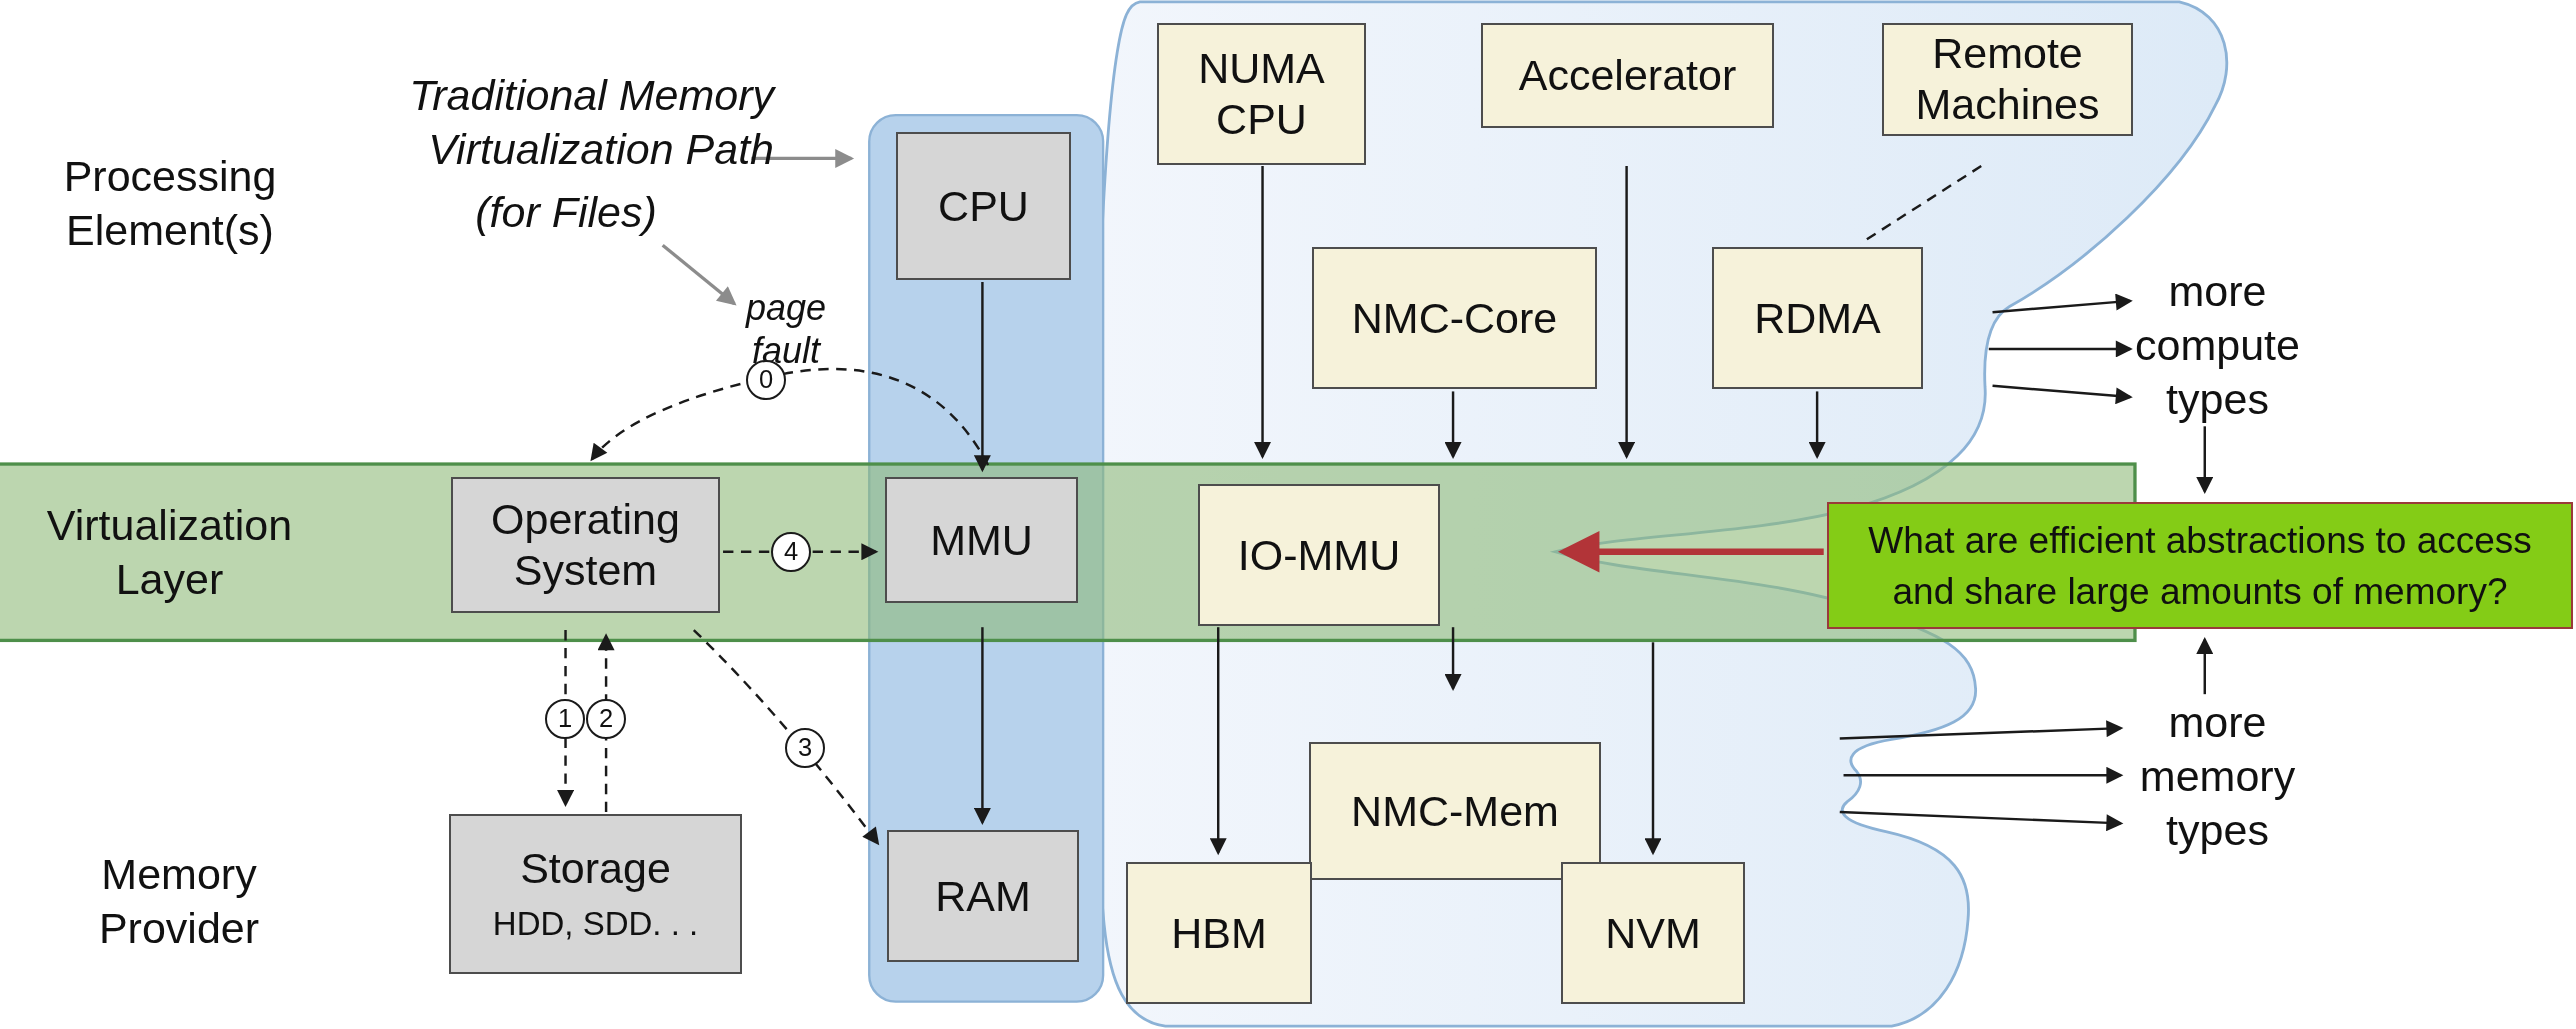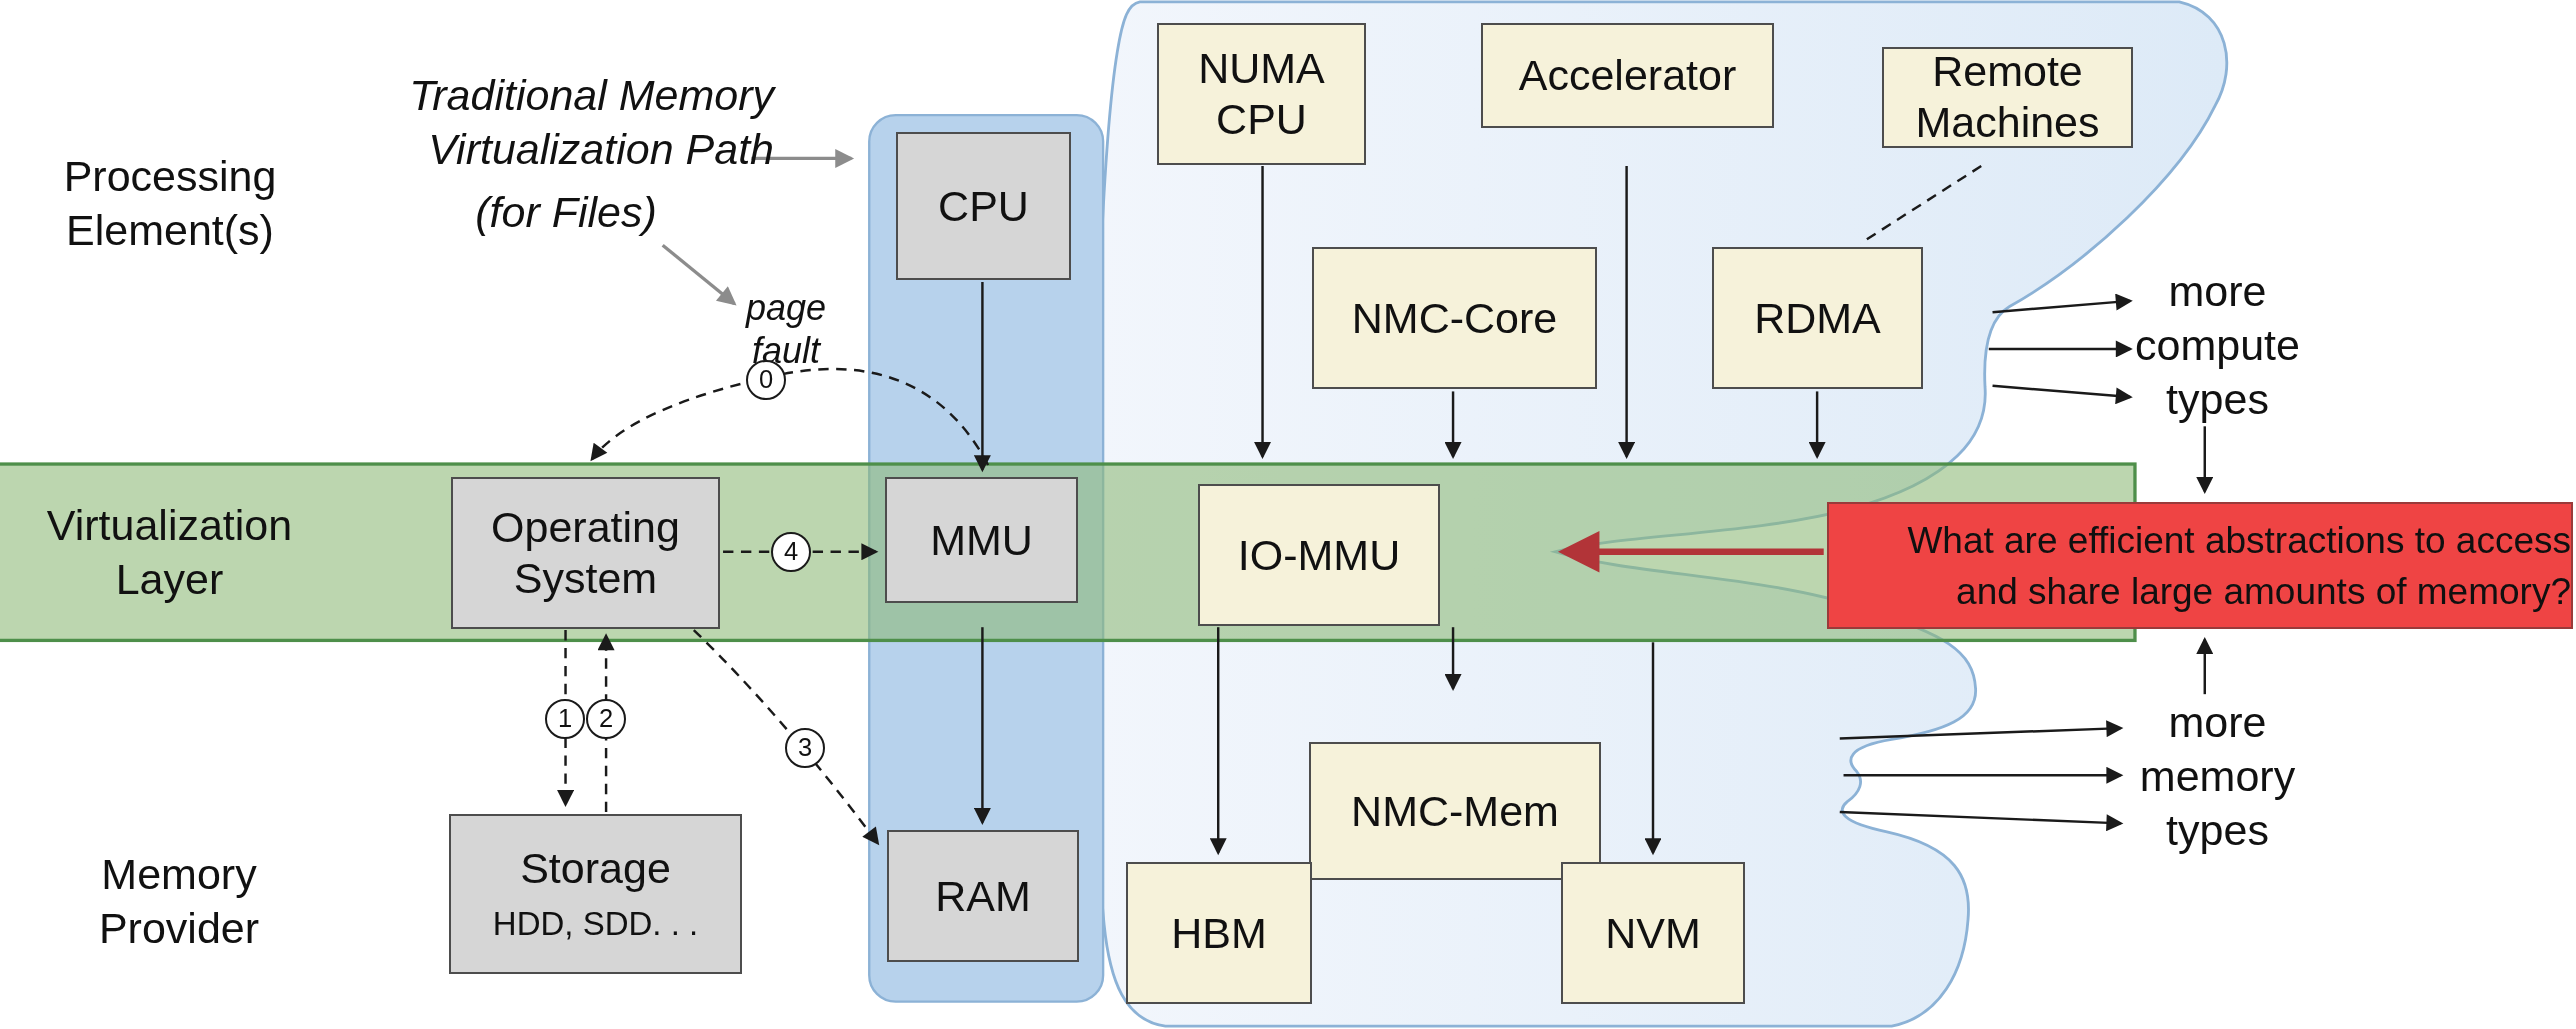--- a/index.html
+++ b/index.html
@@ -15,22 +15,22 @@
     font-size:43px;line-height:51px;background:#d6d6d6;
   }
   .gray{background:#d6d6d6;}
   .cream{background:#f6f2da;}
   .lbl{position:absolute;text-align:center;font-size:43px;line-height:54px;}
   .lbl span{display:block;}
   .it{font-style:italic;}
   .small{font-size:36px;line-height:43px;}
   .sub{font-size:33px;line-height:42px;margin-top:9px;}
   .qbox{
-    position:absolute;display:flex;flex-direction:column;align-items:flex-end;justify-content:center;
-    background:#ef4444;border:2.8px solid #9a3a3a;box-sizing:border-box;text-align:center;
+    position:absolute;display:flex;flex-direction:column;align-items:center;justify-content:center;
+    background:#84cc16;border:2.8px solid #9a3a3a;box-sizing:border-box;text-align:center;
     font-size:37px;line-height:51px;color:#101010;
   }
   .circ{
     position:absolute;width:40px;height:40px;border:2.8px solid #1a1a1a;border-radius:50%;
     background:#ffffff;box-sizing:border-box;display:flex;align-items:center;justify-content:center;
     font-size:25.5px;line-height:25.5px;
   }
 </style>
 </head>
 <body>
@@ -153,37 +153,37 @@
 
   <div class="box gray" style="left:896px;top:132px;width:175px;height:148px;">
     <span>CPU</span>
   </div>
   <div class="box gray" style="left:885px;top:477px;width:193px;height:126px;">
     <span>MMU</span>
   </div>
   <div class="box gray" style="left:887px;top:830px;width:192px;height:132px;">
     <span>RAM</span>
   </div>
-  <div class="box gray" style="left:451px;top:477px;width:269px;height:152px;">
+  <div class="box gray" style="left:451px;top:477px;width:269px;height:136px;">
     <span>Operating</span>
     <span>System</span>
   </div>
   <div class="box gray" style="left:449px;top:814px;width:293px;height:160px;">
     <span>Storage</span>
     <span class="sub">HDD, SDD. . .</span>
   </div>
 
   <div class="box cream" style="left:1157px;top:22.6px;width:209px;height:142px;">
     <span>NUMA</span>
     <span>CPU</span>
   </div>
   <div class="box cream" style="left:1481px;top:22.6px;width:293px;height:105px;">
     <span>Accelerator</span>
   </div>
-  <div class="box cream" style="left:1882px;top:22.6px;width:251px;height:101px;margin-top:24px;">
+  <div class="box cream" style="left:1882px;top:22.6px;width:251px;height:113px;">
     <span>Remote</span>
     <span>Machines</span>
   </div>
   <div class="box cream" style="left:1312px;top:247px;width:285px;height:142px;">
     <span>NMC-Core</span>
   </div>
   <div class="box cream" style="left:1712px;top:247px;width:211px;height:142px;">
     <span>RDMA</span>
   </div>
   <div class="box cream" style="left:1198px;top:484px;width:242px;height:142px;">

